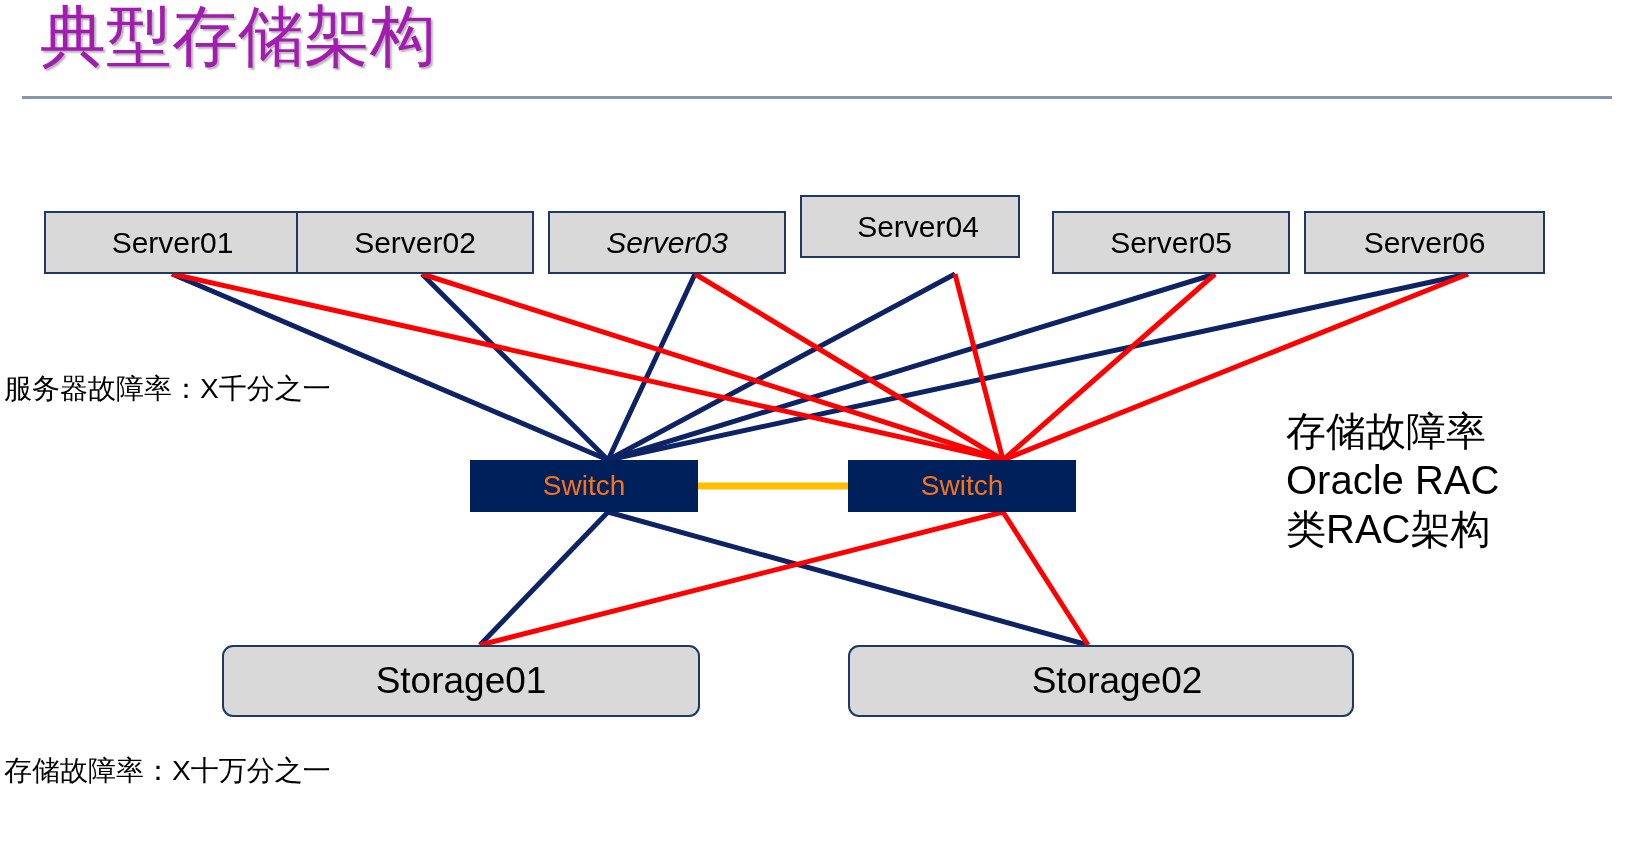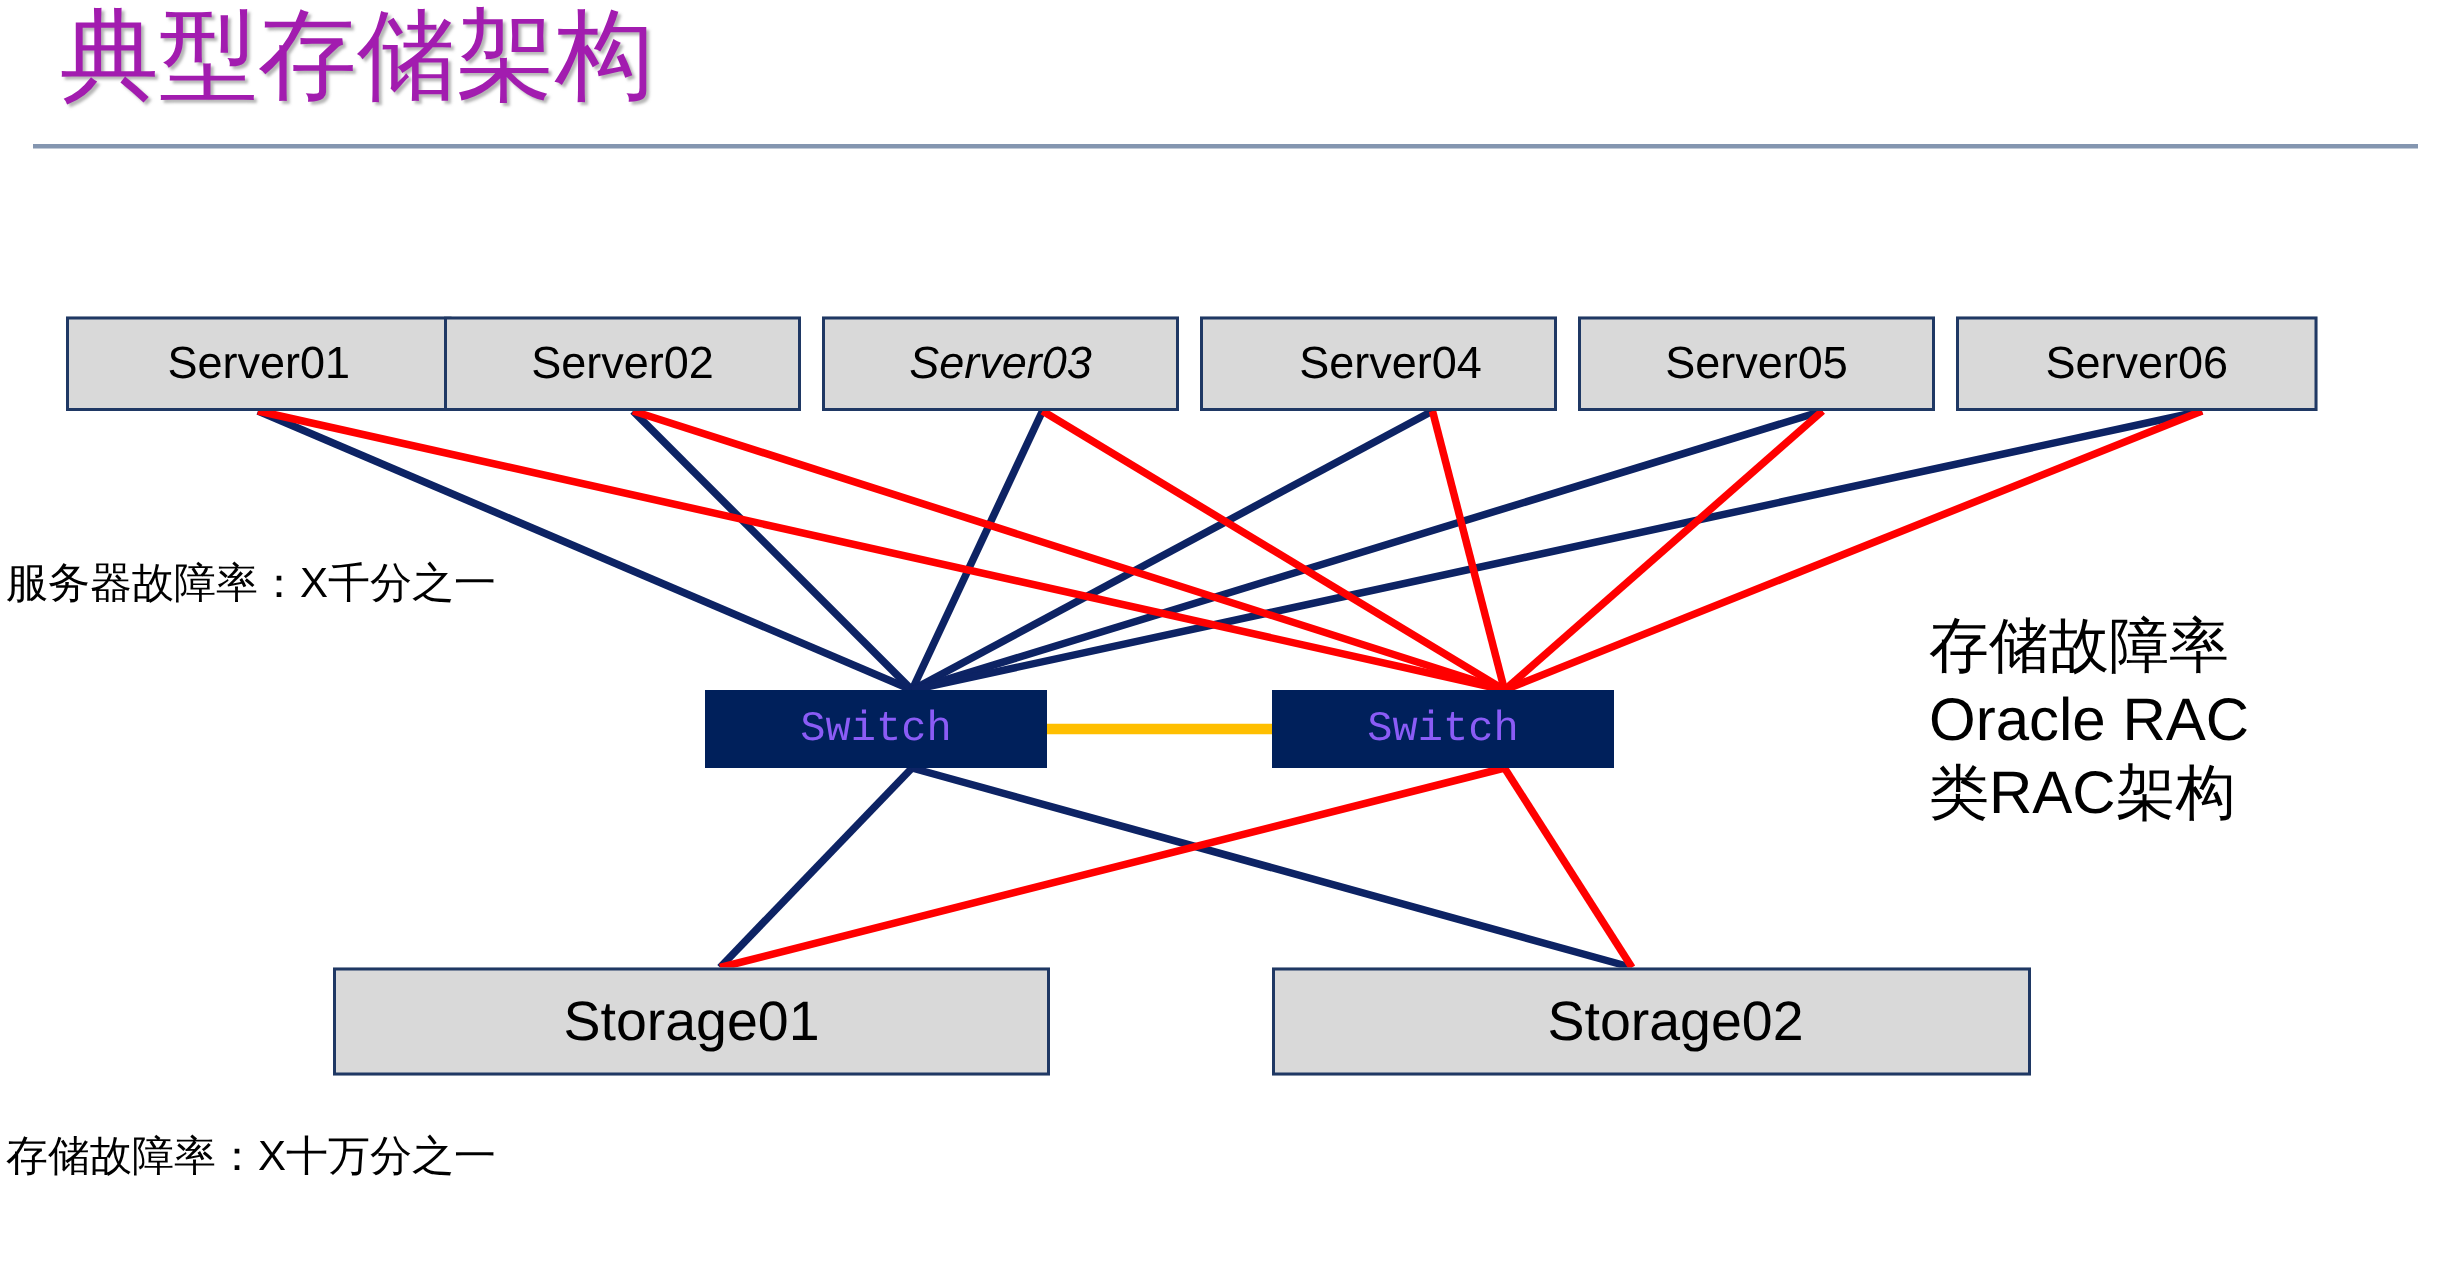--- a/index.html
+++ b/index.html
@@ -27,24 +27,24 @@
   #wires{position:absolute;left:0;top:0;width:1632px;height:847px;}
 
   
   .node{
     position:absolute;box-sizing:border-box;
     display:flex;align-items:center;justify-content:center;
     border:2px solid #1f3864;background:#d9d9d9;color:#000000;
     font-size:30px;white-space:nowrap;
   }
   .node.server{height:63px;font-size:30px;}
-  .node.storage{height:72px;font-size:37px;}
+  .node.storage{height:72px;font-size:37px;border-radius:11px;}
   .node.switch{
-    border:none;background:#00205b;color:#8b5cf6;
-    height:52px;font-size:28px;font-family:Liberation Mono, monospace;
+    border:none;background:#00205b;color:#f97316;
+    height:52px;font-size:28px;
   }
 
   
   .anno{position:absolute;white-space:nowrap;font-size:28px;color:#000;}
   .anno-left-top{left:4px;top:370px;}
   .anno-left-bottom{left:4px;top:752px;}
   .anno-right{
     position:absolute;left:1286px;top:407px;
     font-size:40px;line-height:1.22;color:#000;
   }
@@ -80,21 +80,21 @@
 
   <div class="node server" style="left:44px;top:211px;width:257px;">
     <span>Server01</span>
   </div>
   <div class="node server" style="left:296px;top:211px;width:238px;">
     <span>Server02</span>
   </div>
   <div class="node server" style="left:548px;top:211px;width:238px;font-style:italic;">
     <span>Server03</span>
   </div>
-  <div class="node server" style="left:800px;top:211px;width:238px;padding-left:16px;">
+  <div class="node server" style="left:800px;top:195px;width:220px;padding-left:16px;">
     <span>Server04</span>
   </div>
   <div class="node server" style="left:1052px;top:211px;width:238px;">
     <span>Server05</span>
   </div>
   <div class="node server" style="left:1304px;top:211px;width:241px;">
     <span>Server06</span>
   </div>
 
   <div class="node switch" style="left:470px;top:460px;width:228px;">

